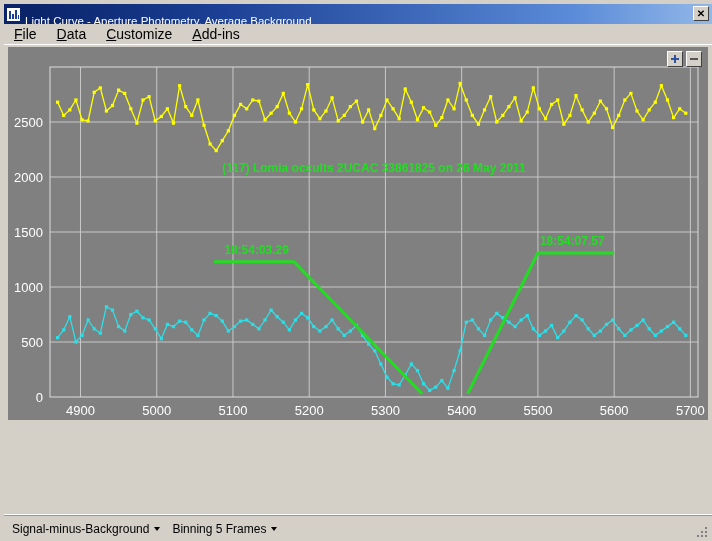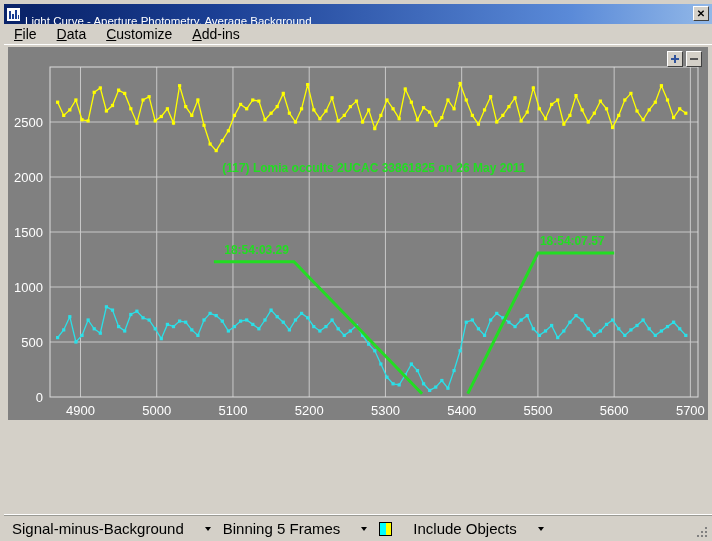--- a/index.html
+++ b/index.html
@@ -84,22 +84,22 @@
     position:absolute;left:2px;top:512px;width:708px;height:1px;
     background:#fff;
   }
   
   .statusbar{
     position:absolute;left:2px;top:513px;width:708px;height:26px;
     background:#d4d0c8;display:flex;align-items:center;
     border-top:1px solid #9a9a94;box-sizing:border-box;
   }
   .sb-item{
-    display:flex;align-items:center;gap:21px;
-    padding:0 6px;height:22px;font-size:15px;color:#000;
+    display:flex;align-items:center;gap:5px;
+    padding:0 6px;height:22px;font-size:12px;color:#000;
     cursor:default;white-space:nowrap;
   }
   .sb-item:first-child{padding-left:8px;}
   .caret{
     width:0;height:0;border-left:3.5px solid transparent;
     border-right:3.5px solid transparent;border-top:4px solid #000;
     display:inline-block;
   }
   .swatch{
     width:13px;height:14px;border:1px solid #000;display:flex;
@@ -399,28 +399,20 @@
 
   <div class="statusbar">
     <div class="sb-item">
       <span>Signal-minus-Background</span>
       <span class="caret"></span>
     </div>
     <div class="sb-item">
       <span>Binning 5 Frames</span>
       <span class="caret"></span>
     </div>
-    <div class="sb-item">
-      <span class="swatch">
-          <span id="sw0" style="background: rgb(0, 255, 255);"></span>
-          <span id="sw1" style="background: rgb(255, 255, 0);"></span>
-        </span>
-      <span>Include Objects</span>
-      <span class="caret"></span>
-    </div>
     <div class="grip">
       <i style="left:8px;top:8px"></i>
         <i style="left:4px;top:8px"></i>
         <i style="left:0px;top:8px"></i>
       <i style="left:8px;top:4px"></i>
         <i style="left:4px;top:4px"></i>
       <i style="left:8px;top:0px"></i>
     </div>
   </div>
 

